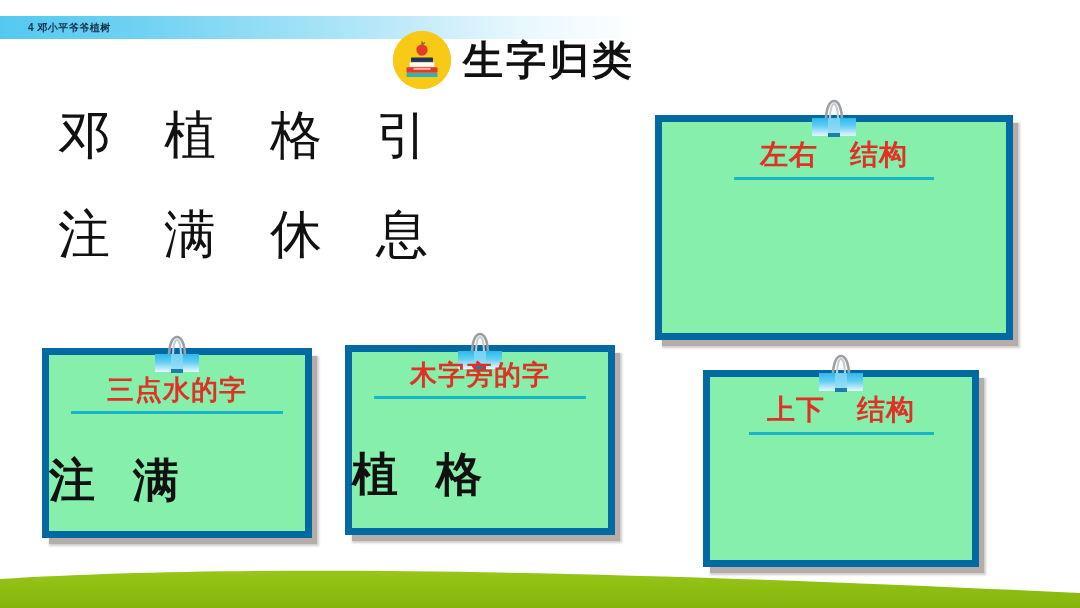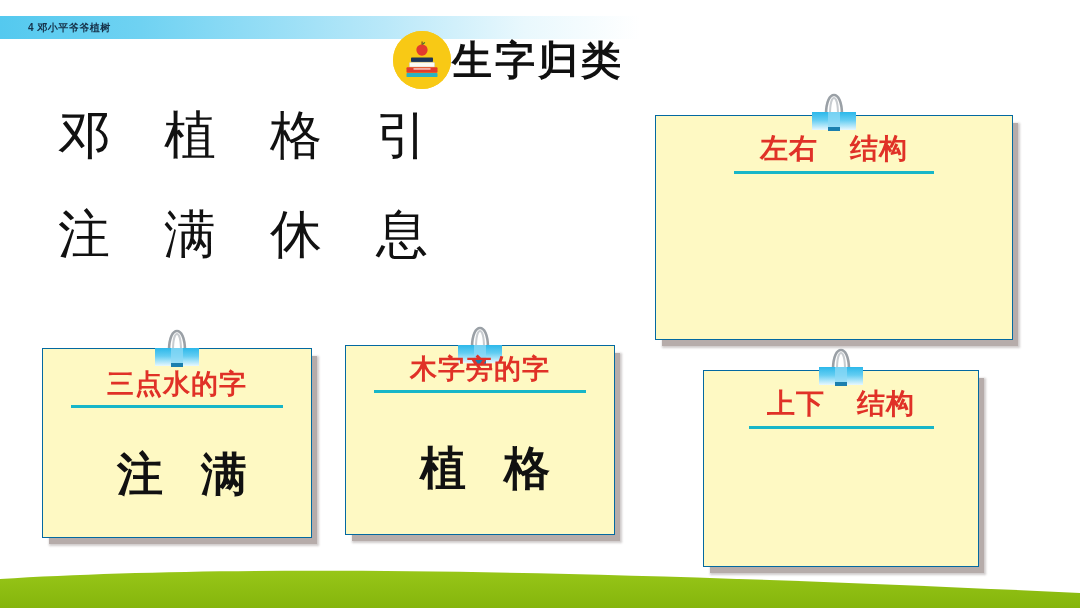--- a/index.html
+++ b/index.html
@@ -39,21 +39,21 @@
     white-space: nowrap;
   }
 
   
   .title-wrap {
     position: absolute;
     left: 393px;
     top: 31px;
     display: flex;
     align-items: center;
-    gap: 1px;
+    gap: 12px;
   }
   .title-icon {
     width: 58px;
     height: 58px;
     border-radius: 50%;
     background: #f8c915;
     position: relative;
     flex: 0 0 auto;
   }
   .title-text {
@@ -81,22 +81,22 @@
     font-weight: 500;
     color: #111111;
     line-height: 62px;
     margin-bottom: 37px;
   }
   .char-row span { display: inline-block; }
 
   
   .card {
     position: absolute;
-    background: #fef9c3;
-    border: 1px solid #0369a1;
+    background: #86efac;
+    border: 7px solid #0369a1;
     box-shadow: 6px 7px 0 -1px #b6acaa, 7px 8px 2px rgba(120,110,110,0.35);
     box-sizing: border-box;
   }
   .card-head {
     position: absolute;
     left: 0;
     right: 0;
     text-align: center;
   }
   .card-title {
@@ -109,28 +109,27 @@
   }
   .card-underline {
     height: 3px;
     background: #17b6c8;
     margin: 6px auto 0 auto;
   }
   .card-body {
     position: absolute;
     left: 0;
     right: 0;
-    text-align: center;
+    text-align: left;
     font-family: "DejaVu Serif", "Liberation Serif", serif;
     font-size: 46px;
     font-weight: 600;
     color: #111111;
     white-space: pre;
     letter-spacing: 2px;
-    margin-left: 12px;
   }
 
   
   #card-sandianshui { left: 42px;  top: 348px; width: 270px; height: 190px; padding-left: 18px; }
   #card-muzipang    { left: 345px; top: 345px; width: 270px; height: 190px; }
   #card-zuoyou      { left: 655px; top: 115px; width: 358px; height: 225px; }
   #card-shangxia    { left: 703px; top: 370px; width: 276px; height: 197px; }
 
   #card-sandianshui .card-head { top: 20px; }
   #card-muzipang    .card-head { top: 8px; }

